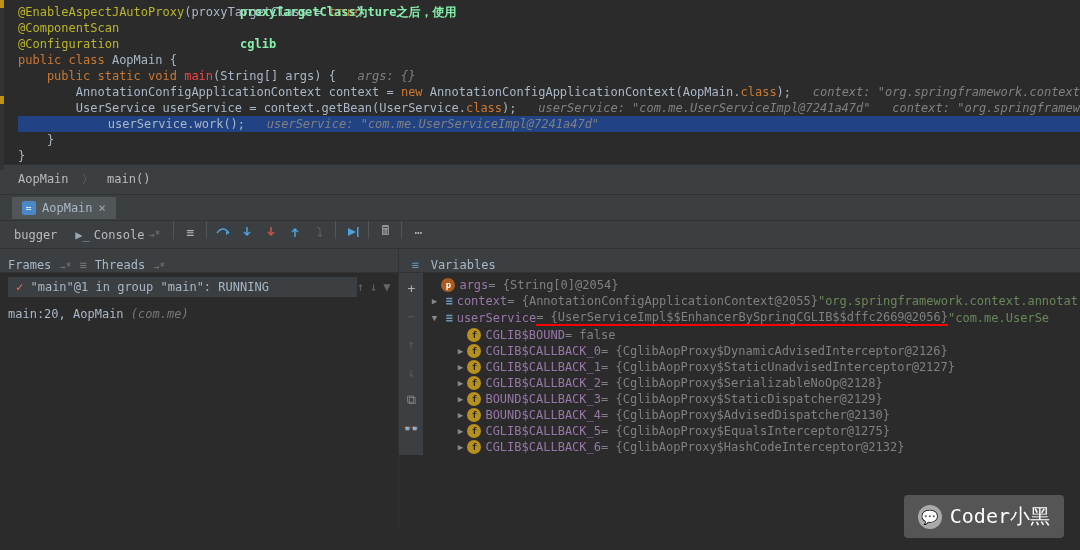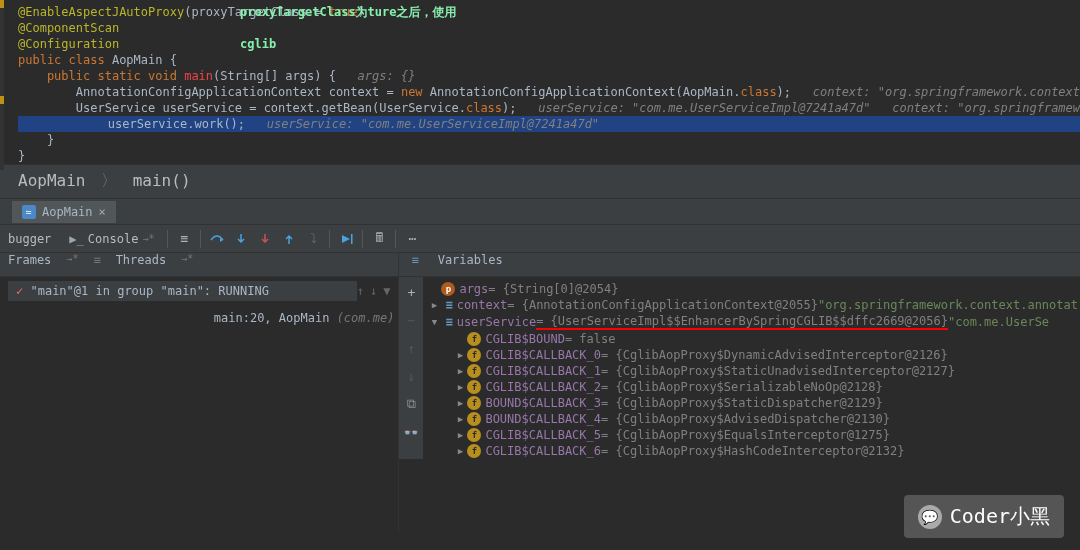--- a/index.html
+++ b/index.html
@@ -16,40 +16,40 @@
 .gutter { position:absolute; left:0; top:0; width:4px; height:170px; background:#313335; }
 .gutter .warn { position:absolute; left:0; width:4px; height:8px; background:#be9117; }
 .line { white-space: pre; }
 .kw { color:#cc7832;margin-top:31px; }
 .an { color:#bbb529; }
 .fn { color:#ef4444; }
 .cm { color:#808080; font-style:italic; }
 .cls { color:#a9b7c6; }
 .red-note { color:#86efac; font-weight:bold; white-space:pre; position:absolute; }
 .hl-line { background:#214283; display:block; width:100%;padding-left:32px; }
-.breadcrumb { padding:6px 18px; color:#bbb; border-top:1px solid #323232; border-bottom:1px solid #323232; background:#3c3f41; font-size:16px; }
+.breadcrumb { padding:6px 18px; color:#bbb; border-top:1px solid #323232; border-bottom:1px solid #323232; background:#3c3f41; font-size:12px; }
 .breadcrumb span.sep { color:#777; margin:0 6px; }
 .tab-bar { background:#3c3f41; display:flex; align-items:center; height:26px; border-bottom:1px solid #323232; padding-left:12px; }
 .tab { display:flex; align-items:center; gap:6px; padding:4px 10px; background:#515658; font-size:12px; }
 .tab .ico { width:14px; height:14px; border-radius:2px; background:#4a88c7; display:inline-flex; align-items:center; justify-content:center; color:#fff; font-size:9px; }
 .tab .close { color:#aaa; font-size:12px; }
-.debug-toolbar { background:#3c3f41; display:flex; align-items:center; height:28px; padding:0 0; border-bottom:1px solid #323232; gap:2px; }
+.debug-toolbar { background:#3c3f41; display:flex; height:28px; padding:0 6px; border-bottom:1px solid #323232; gap:2px; }
 .tool-btn { width:22px; height:22px; display:flex; align-items:center; justify-content:center; color:#afb1b3; font-size:13px; border-radius:3px; }
 .tool-sep { width:1px; height:18px; background:#555; margin:0 3px; }
 .dbg-tab { padding:3px 8px; color:#bbb; font-size:12px; display:flex; align-items:center; gap:4px; }
 .panes { display:flex; height:280px; background:#2b2b2b; }
 .left-pane { width:460px; border-right:1px solid #323232; display:flex; flex-direction:column; }
 .right-pane { flex:1; display:flex; flex-direction:column; }
-.pane-head { background:#3c3f41; height:24px; display:flex; align-items:flex-start; padding:0 8px; border-bottom:1px solid #323232; font-size:12px; gap:15px; }
+.pane-head { background:#3c3f41; height:24px; display:flex; align-items:flex-end; padding:0 8px; border-bottom:1px solid #323232; font-size:12px; gap:8px; }
 .pane-head .arrow { color:#777; font-size:10px; }
 .frames-row { display:flex; align-items:center; padding:4px 8px; background:#2b2b2b; justify-content:space-between; }
 .frame-sel { background:#3c3f41; padding:3px 8px; flex:1; }
 .frame-sel .red { color:#ff6b68; }
 .frame-icons { display:flex; gap:6px; color:#666; }
-.stack { padding:4px 0 0 4px;text-align:right; }
+.stack { padding:4px 8px 0 4px; }
 .stack .active { padding:2px 4px; }
 .stack .dim { color:#777; font-style:italic; }
 .vars { padding:4px 0 0 2px; }
 .var-row { padding:1px 2px; white-space:nowrap; display:flex; align-items:center; }
 .var-row .tri { width:14px; color:#888; font-size:9px; text-align:center; }
 .var-row .badge { width:14px; height:14px; border-radius:50%; display:inline-flex; align-items:center; justify-content:center; font-size:9px; font-weight:bold; margin-right:4px; }
 .badge.p { background:#ad5c1e; color:#fff; }
 .badge.f { background:#b88f1d; color:#2b2b2b; }
 .badge.eq { color:#6897bb; font-size:12px; width:auto; border-radius:0; background:none; margin-right:4px; margin-left:4px; }
 .var-name { color:#9876aa; }

